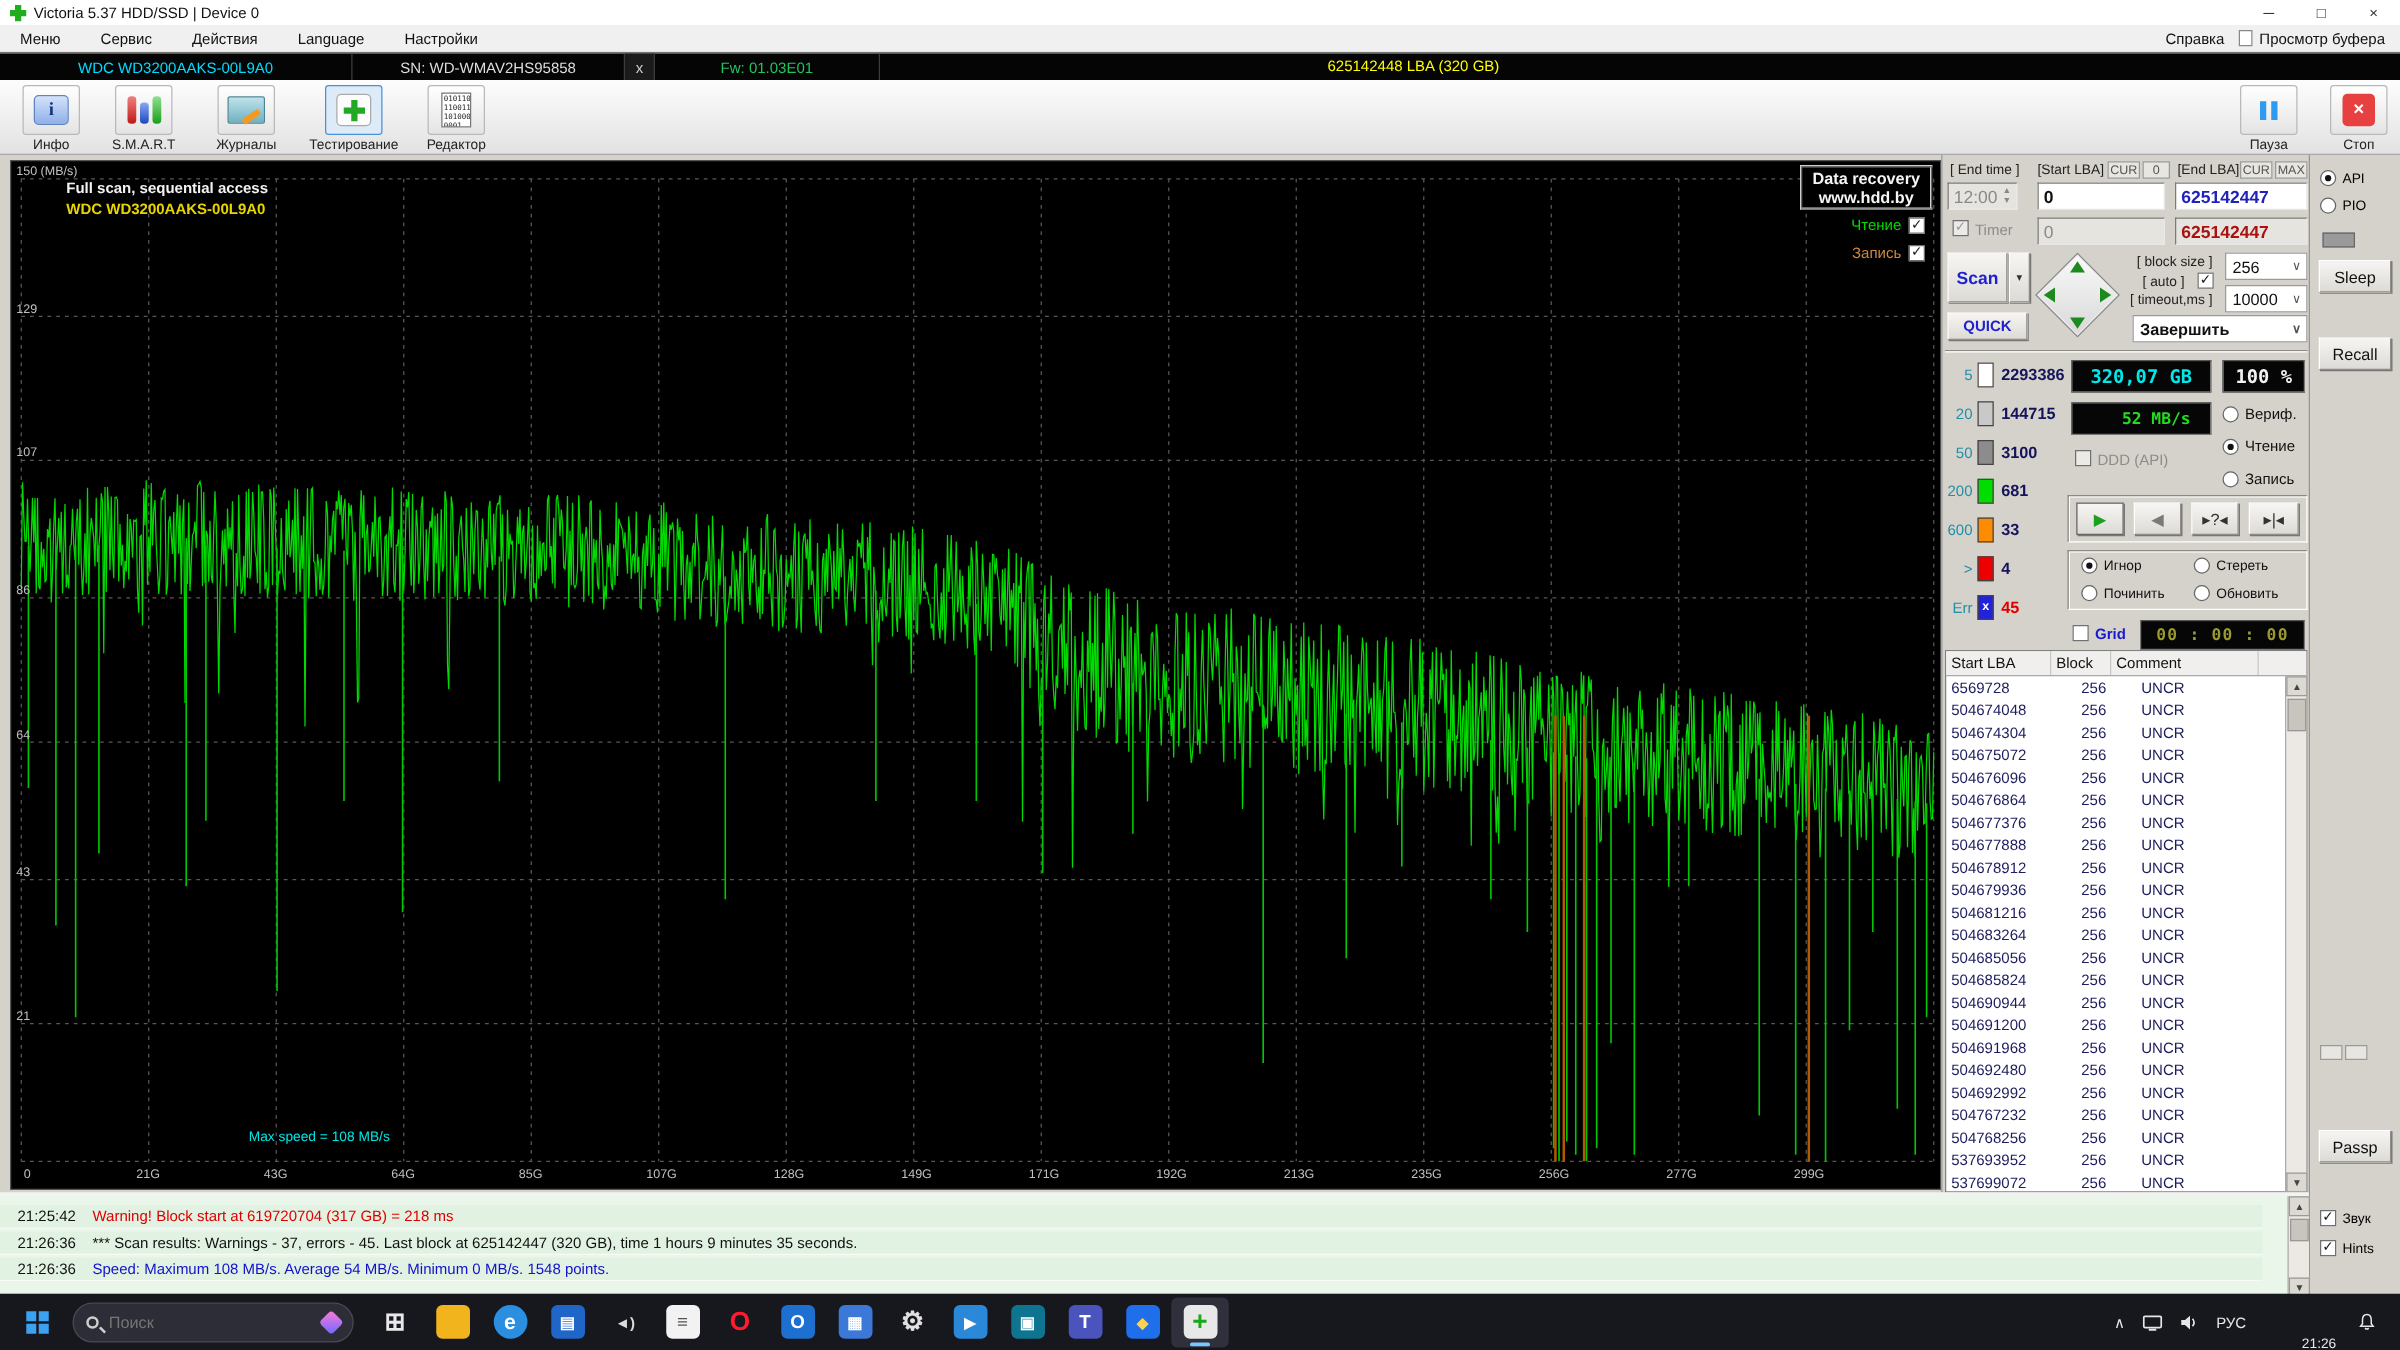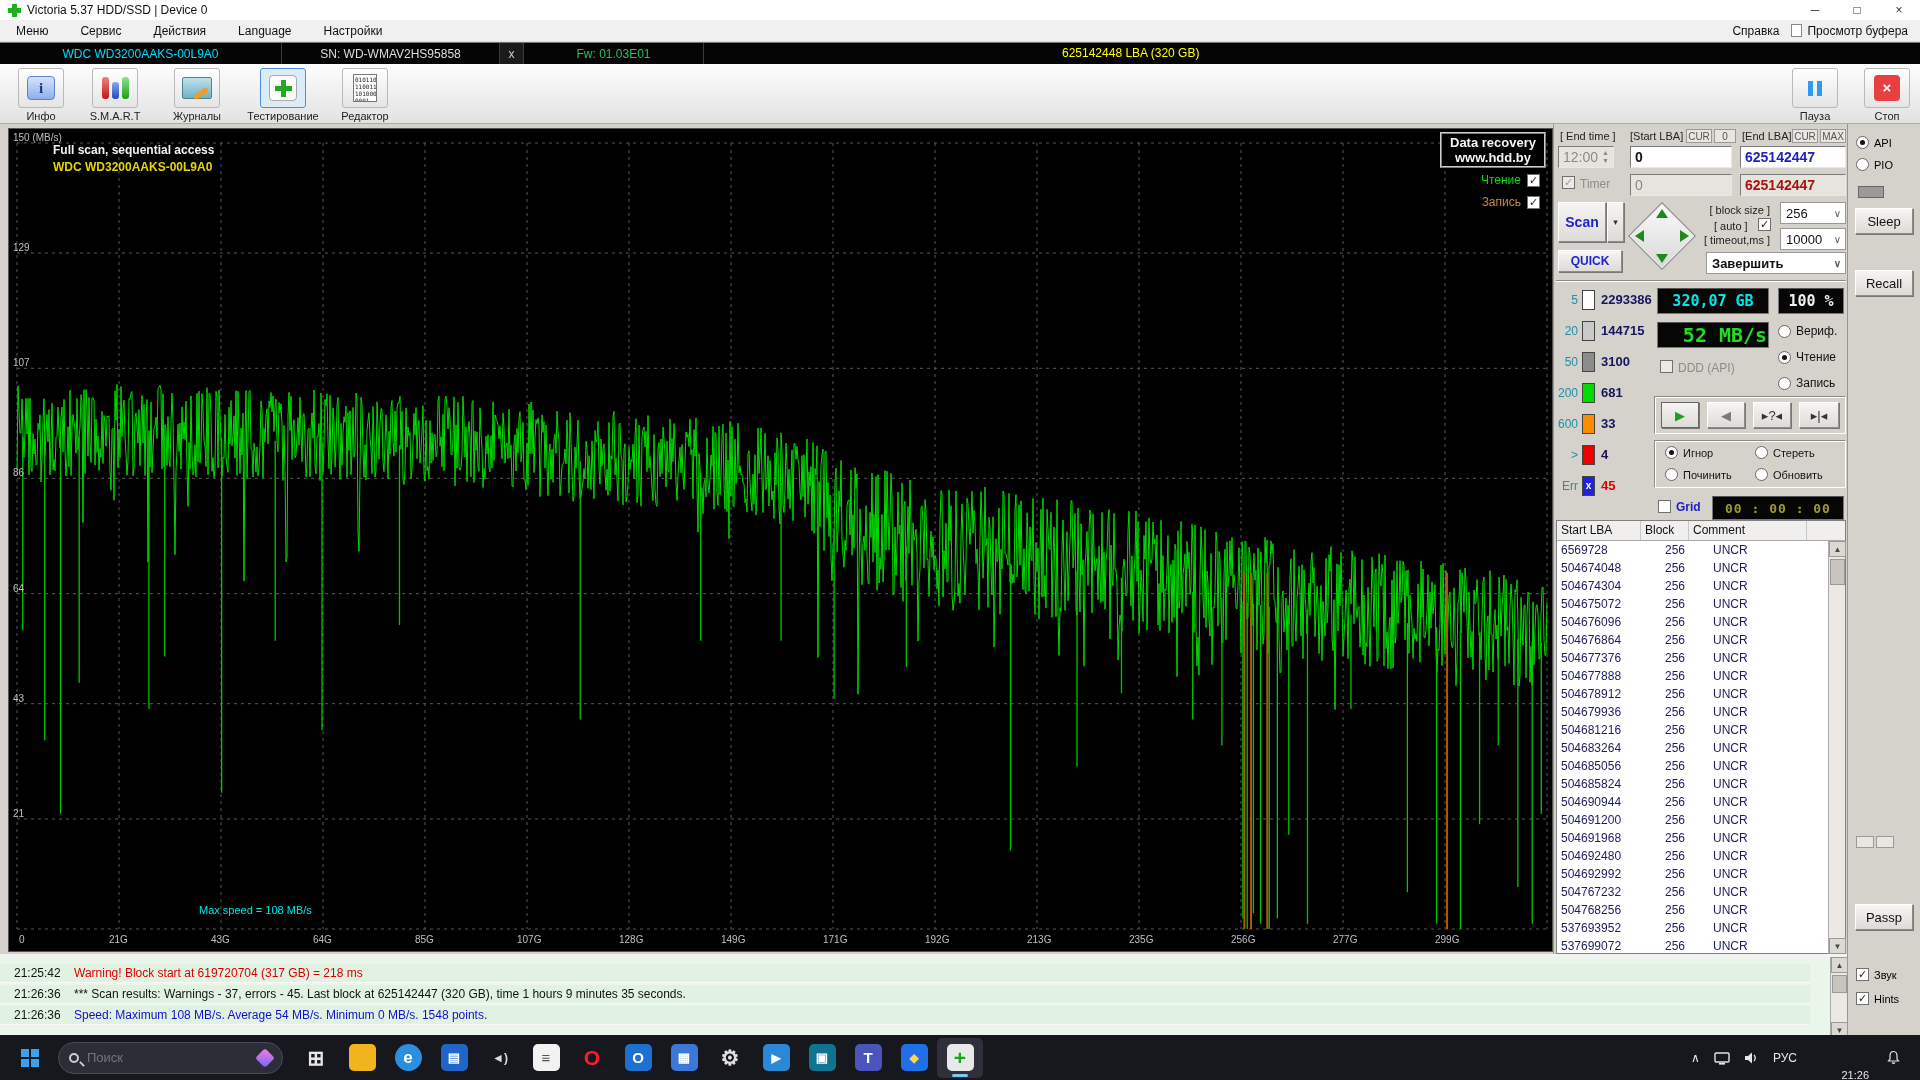--- a/index.html
+++ b/index.html
@@ -419,21 +419,21 @@
         </div>
         <div class="cnt-row" style="top: 186px;">
           <span class="cnt-lab">Err</span>
           <span class="cnt-box" style="background: rgb(34, 34, 221);">x</span>
           <span class="cnt-val" style="color: rgb(224, 0, 0);">45</span>
         </div>
       </div>
 
     <div class="lcd" style="position:absolute;left:103px;top:164px;width:112px;height:26px;font-size:15px;color:#00e8e8;">320,07 GB</div>
     <div class="lcd" style="position:absolute;left:224px;top:164px;width:66px;height:26px;font-size:15px;color:#f2f2f2;">100  %</div>
-    <div class="lcd" style="position:absolute;left:103px;top:198px;width:112px;height:26px;font-size:20px;color:#22dd22;padding-left:24px;">52 MB/s</div>
+    <div class="lcd" style="position:absolute;left:103px;top:198px;width:112px;height:26px;font-size:13px;color:#22dd22;padding-left:24px;">52 MB/s</div>
     <span class="chk gray" style="position:absolute;left:106px;top:236px;"></span>
     <span class="lbl gray" style="left:124px;top:237px;font-size:12px;">DDD (API)</span>
 
     <div class="radio-row" style="left:224px;top:200px;">
         <span class="radio"></span>
         <span style="font-size:12px;">Вериф.</span>
       </div>
     <div class="radio-row" style="left:224px;top:226px;">
         <span class="radio sel"></span>
         <span style="font-size:12px;">Чтение</span>

